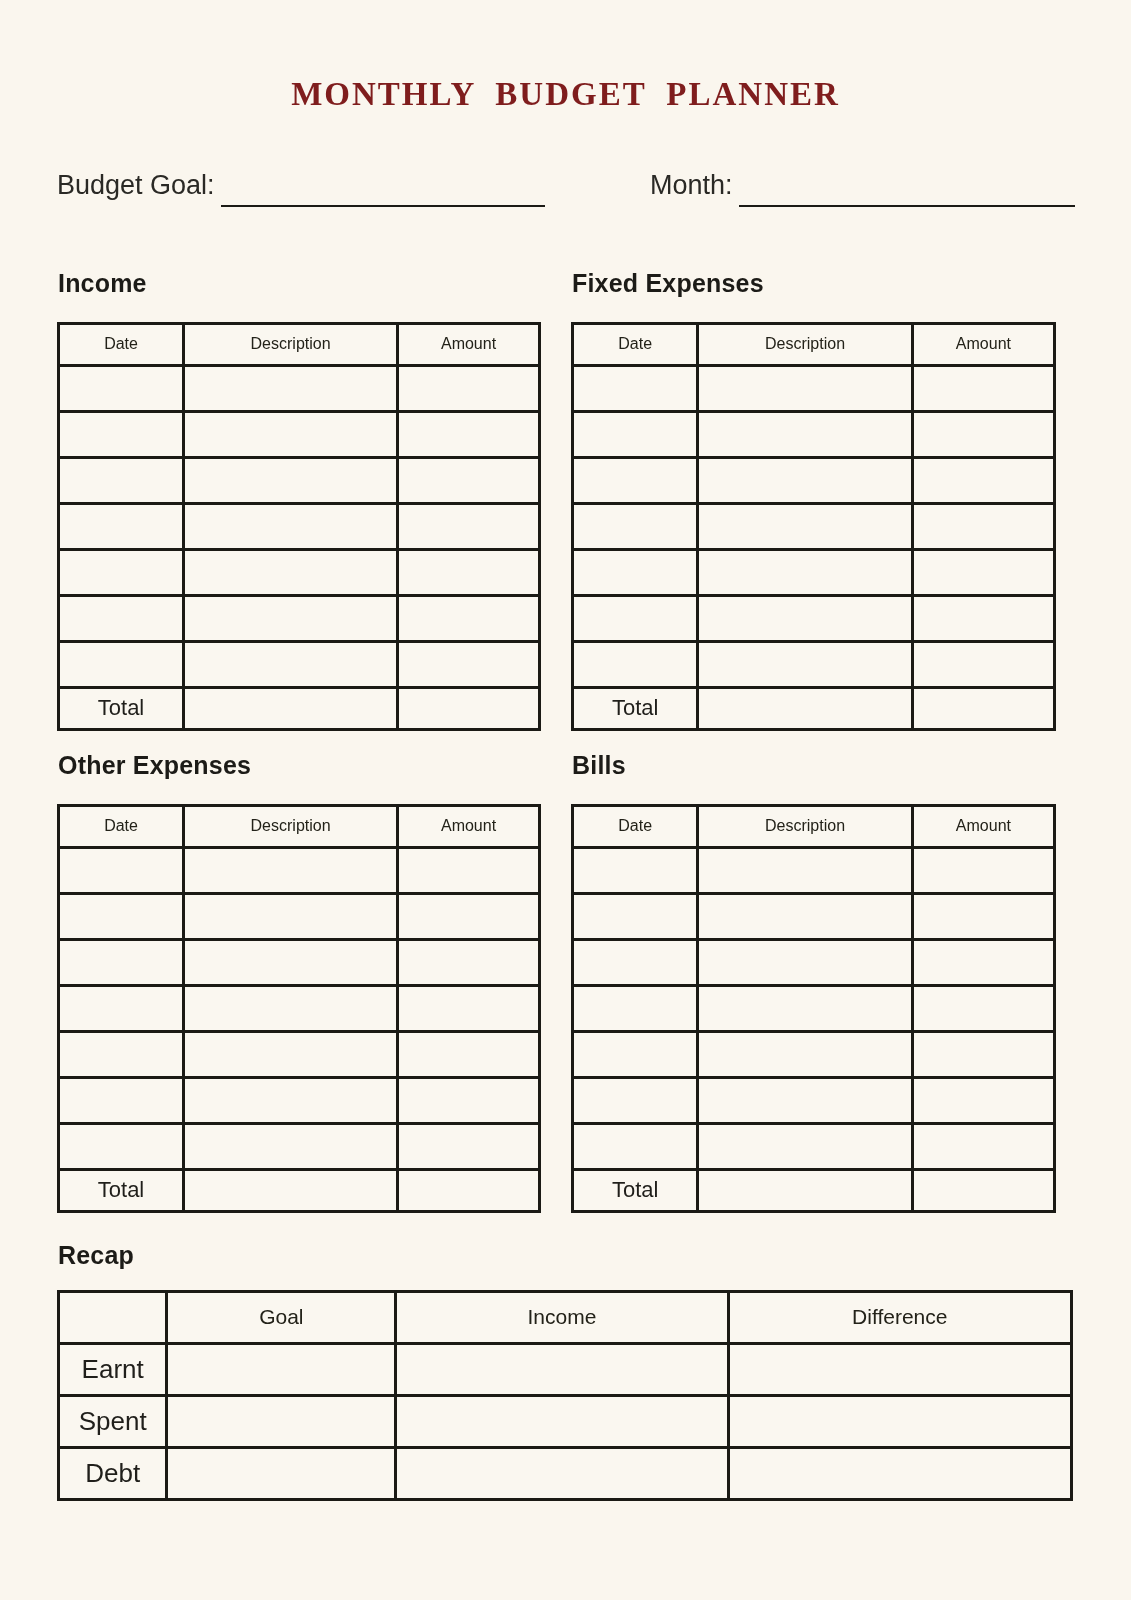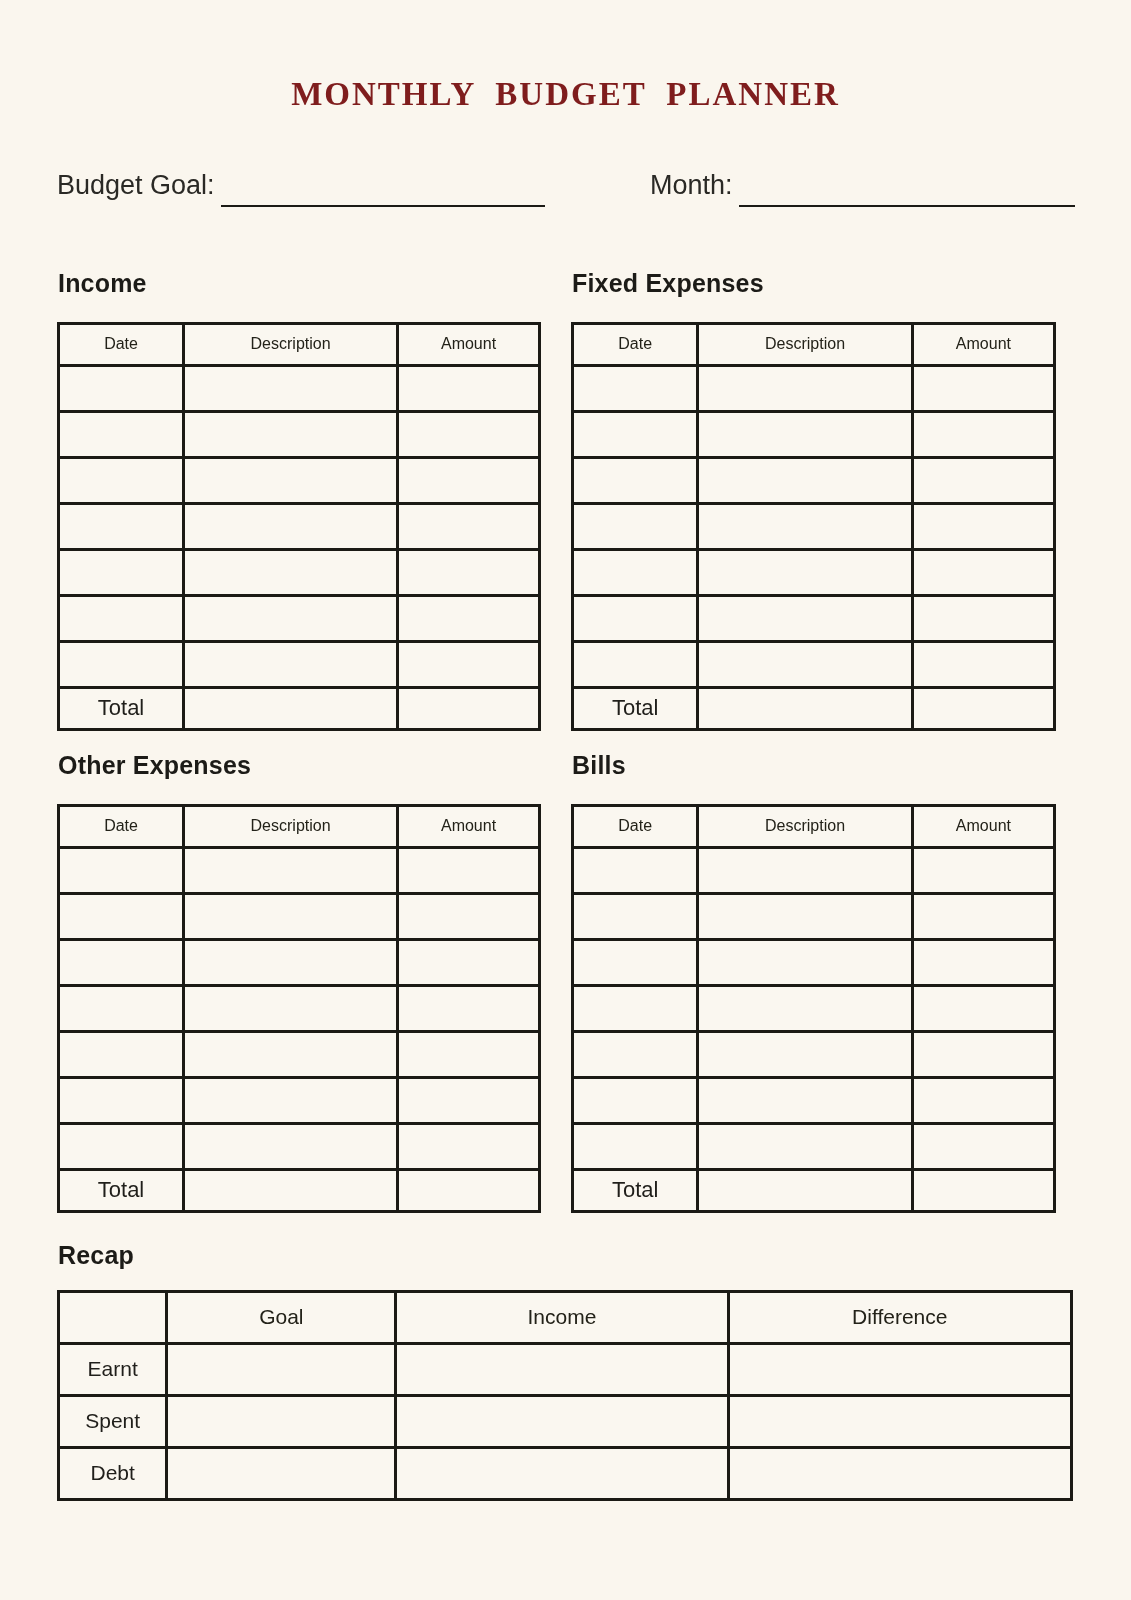--- a/index.html
+++ b/index.html
@@ -80,21 +80,21 @@
   table.et th { height: 42px; font-size: 16px; color: #232219; }
   table.et td { height: 46px; font-size: 22px; }
   table.et tr.total td { height: 42px; }
   .et .c-date { width: 26%; }
   .et .c-desc { width: 44.5%; }
   .et .c-amt  { width: 29.5%; }
   
   h2.recap-h { margin: 28px 0 20px 58px; }
   table.rt { width: 1016px; margin-left: 57px; padding-left: 44px; }
   table.rt th { height: 52px; font-size: 21px; color: #232219; }
-  table.rt td { height: 52px; font-size: 21px; margin-left: 32px; }
+  table.rt td { height: 52px; font-size: 26px; margin-left: 32px; }
   .rt .c-lab  { width: 10.7%; }
   .rt .c-goal { width: 22.6%; }
   .rt .c-act  { width: 32.8%; }
   .rt .c-dif  { width: 33.9%; }
 </style>
 </head>
 <body>
 
 <div class="page">
 

